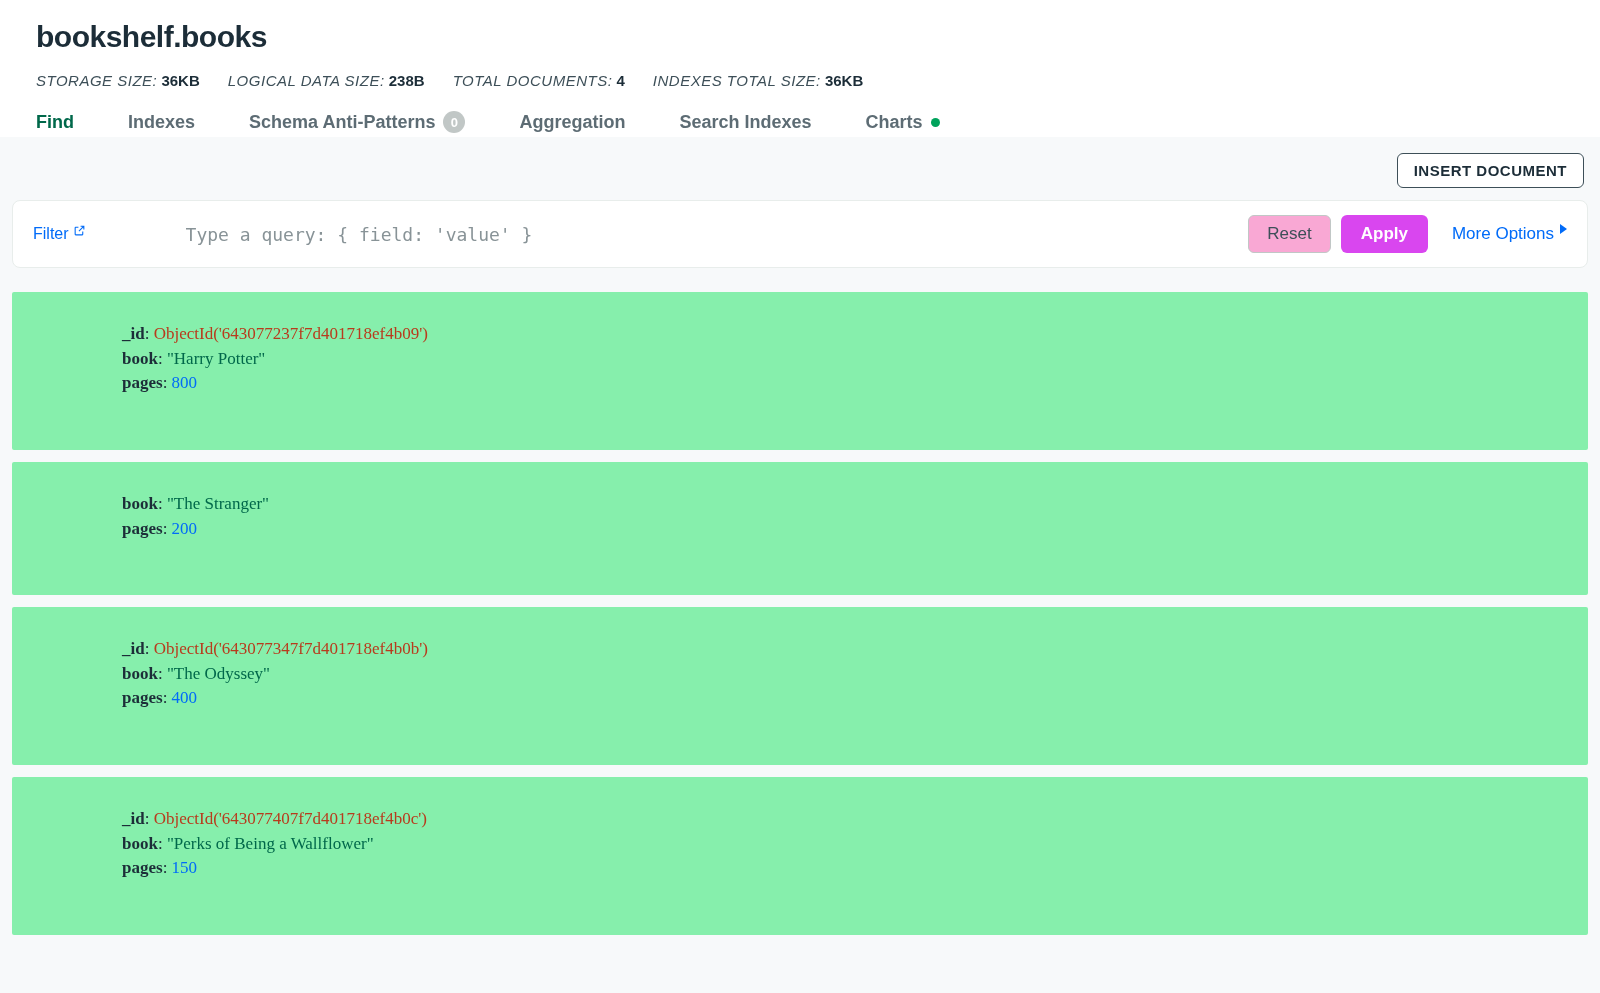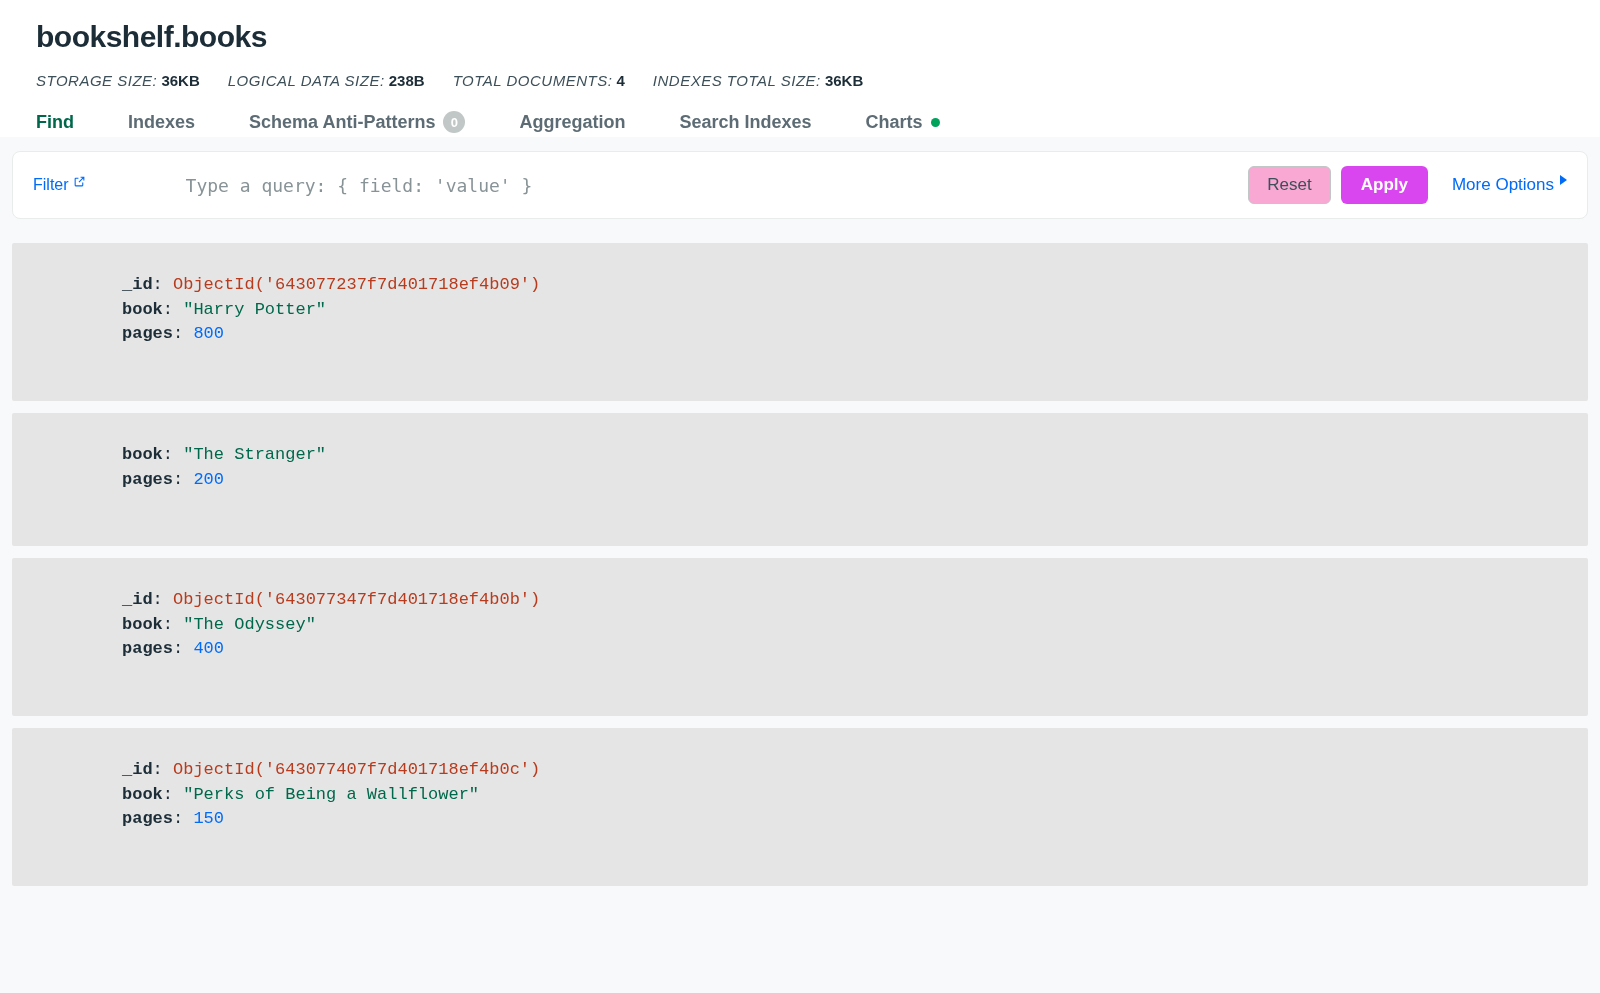--- a/index.html
+++ b/index.html
@@ -169,25 +169,25 @@
       width: 0;
       height: 0;
       border-top: 5px solid transparent;
       border-bottom: 5px solid transparent;
       border-left: 7px solid #016bf8;
     }
     .docs-list {
       padding: 24px 6px 0 6px;
     }
     .doc-card {
-      background: #e5e5e5;
+      background: #86efac;
       border-radius: 2px;
       margin-bottom: 12px;
       padding: 30px 30px 54px 110px;
-      font-family: Liberation Mono, monospace;
+      font-family: Liberation Serif, serif;
       font-size: 17px;
       line-height: 1.45;
     }
     .doc-line {
       white-space: pre;
     }
     .key {
       color: #1c2d38;
       font-weight: 600;
     }
@@ -238,20 +238,23 @@
     </div>
     <div class="tab">Aggregation</div>
     <div class="tab">Search Indexes</div>
     <div class="tab">
       <span>Charts</span>
       <span class="dot"></span>
     </div>
   </div>
 
   <div class="content-area">
+    <div class="toolbar-top">
+      <button class="insert-btn">INSERT DOCUMENT</button>
+    </div>
 
     <div class="filter-bar">
       <div class="filter-label">
         <span>Filter</span>
         <svg class="external-icon" viewBox="0 0 24 24">
           <path d="M14 4h6v6M20 4l-9 9M18 14v5a1 1 0 0 1-1 1H5a1 1 0 0 1-1-1V7a1 1 0 0 1 1-1h5"></path>
         </svg>
       </div>
       <input class="query-input" type="text" placeholder="Type a query: { field: 'value' }" style="">
       <button class="reset-btn">Reset</button>

